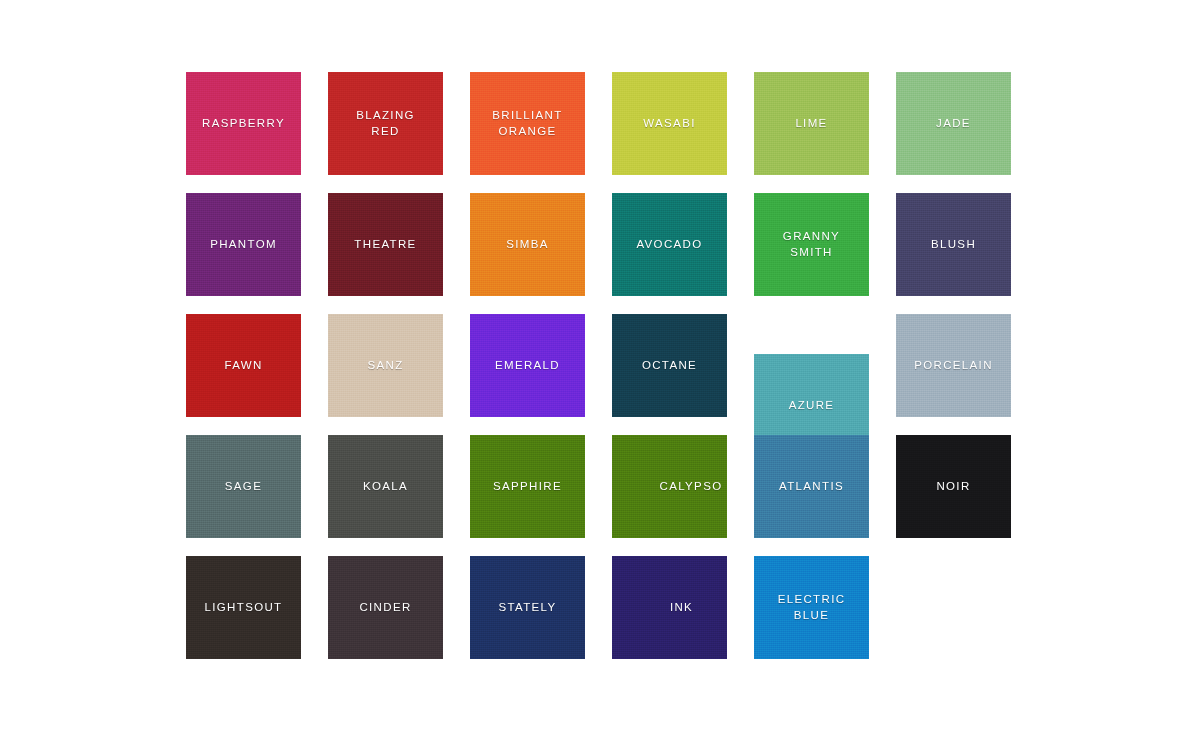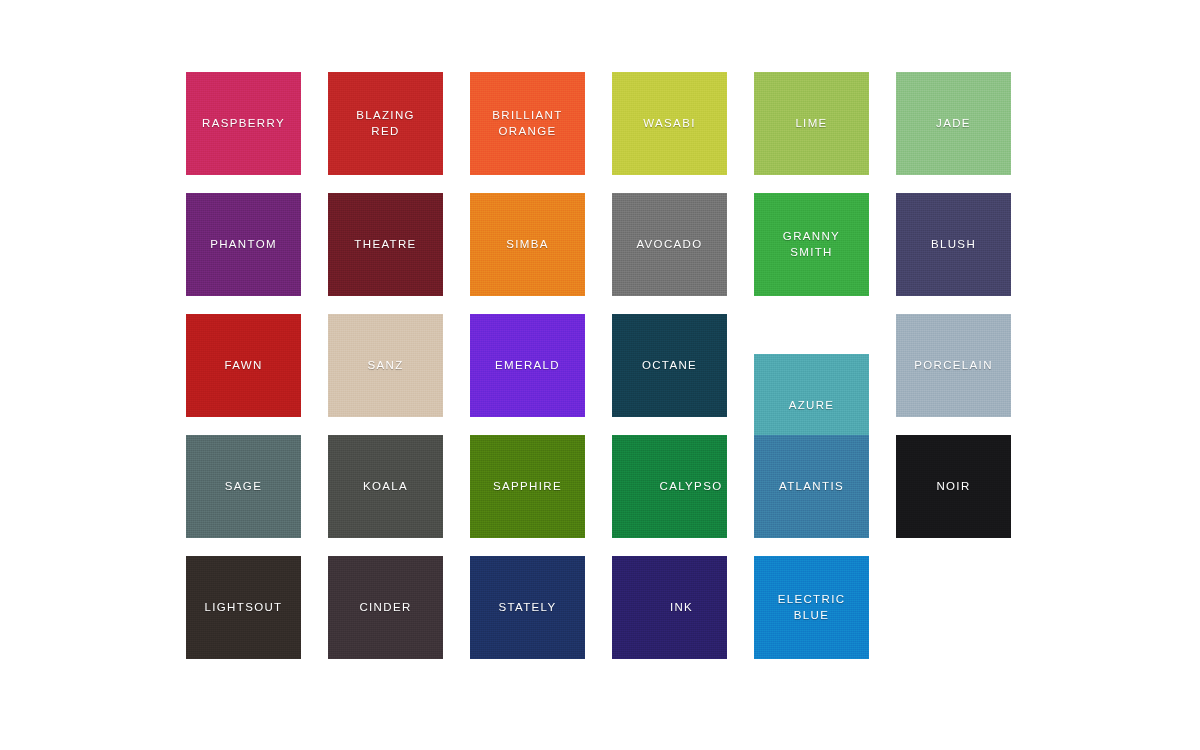--- a/index.html
+++ b/index.html
@@ -110,21 +110,21 @@
       </div>
       <div class="swatch" style="background-color: rgb(109, 37, 116);">
         <span class="swatch-label" style="color: rgb(255, 255, 255);">PHANTOM</span>
       </div>
       <div class="swatch" style="background-color: rgb(109, 28, 38);">
         <span class="swatch-label" style="color: rgb(255, 255, 255);">THEATRE</span>
       </div>
       <div class="swatch" style="background-color: rgb(232, 128, 31);">
         <span class="swatch-label" style="color: rgb(255, 255, 255);">SIMBA</span>
       </div>
-      <div class="swatch" style="background-color: #737373;">
+      <div class="swatch" style="background-color: #0f766e;">
         <span class="swatch-label" style="color: rgb(255, 255, 255);">AVOCADO</span>
       </div>
       <div class="swatch" style="background-color: rgb(58, 171, 66);">
         <span class="swatch-label" style="color: rgb(255, 255, 255);">GRANNY
 SMITH</span>
       </div>
       <div class="swatch" style="background-color: rgb(69, 67, 104);">
         <span class="swatch-label" style="color: rgb(255, 255, 255);">BLUSH</span>
       </div>
       <div class="swatch" style="background-color: #b91c1c;">
@@ -147,21 +147,21 @@
       </div>
       <div class="swatch" style="background-color: rgb(86, 107, 108);">
         <span class="swatch-label" style="color: rgb(255, 255, 255);">SAGE</span>
       </div>
       <div class="swatch" style="background-color: rgb(75, 77, 73);">
         <span class="swatch-label" style="color: rgb(255, 255, 255);">KOALA</span>
       </div>
       <div class="swatch" style="background-color: #4d7c0f;">
         <span class="swatch-label" style="color: rgb(255, 255, 255);">SAPPHIRE</span>
       </div>
-      <div class="swatch" style="background-color: #15803d; padding-left: 43px;">
+      <div class="swatch" style="background-color: #4d7c0f; padding-left: 43px;">
         <span class="swatch-label" style="color: rgb(255, 255, 255);">CALYPSO</span>
       </div>
       <div class="swatch" style="background-color: rgb(58, 123, 163);">
         <span class="swatch-label" style="color: rgb(255, 255, 255);">ATLANTIS</span>
       </div>
       <div class="swatch" style="background-color: rgb(23, 23, 25);">
         <span class="swatch-label" style="color: rgb(255, 255, 255);">NOIR</span>
       </div>
       <div class="swatch" style="background-color: rgb(51, 44, 40);">
         <span class="swatch-label" style="color: rgb(255, 255, 255);">LIGHTSOUT</span>

